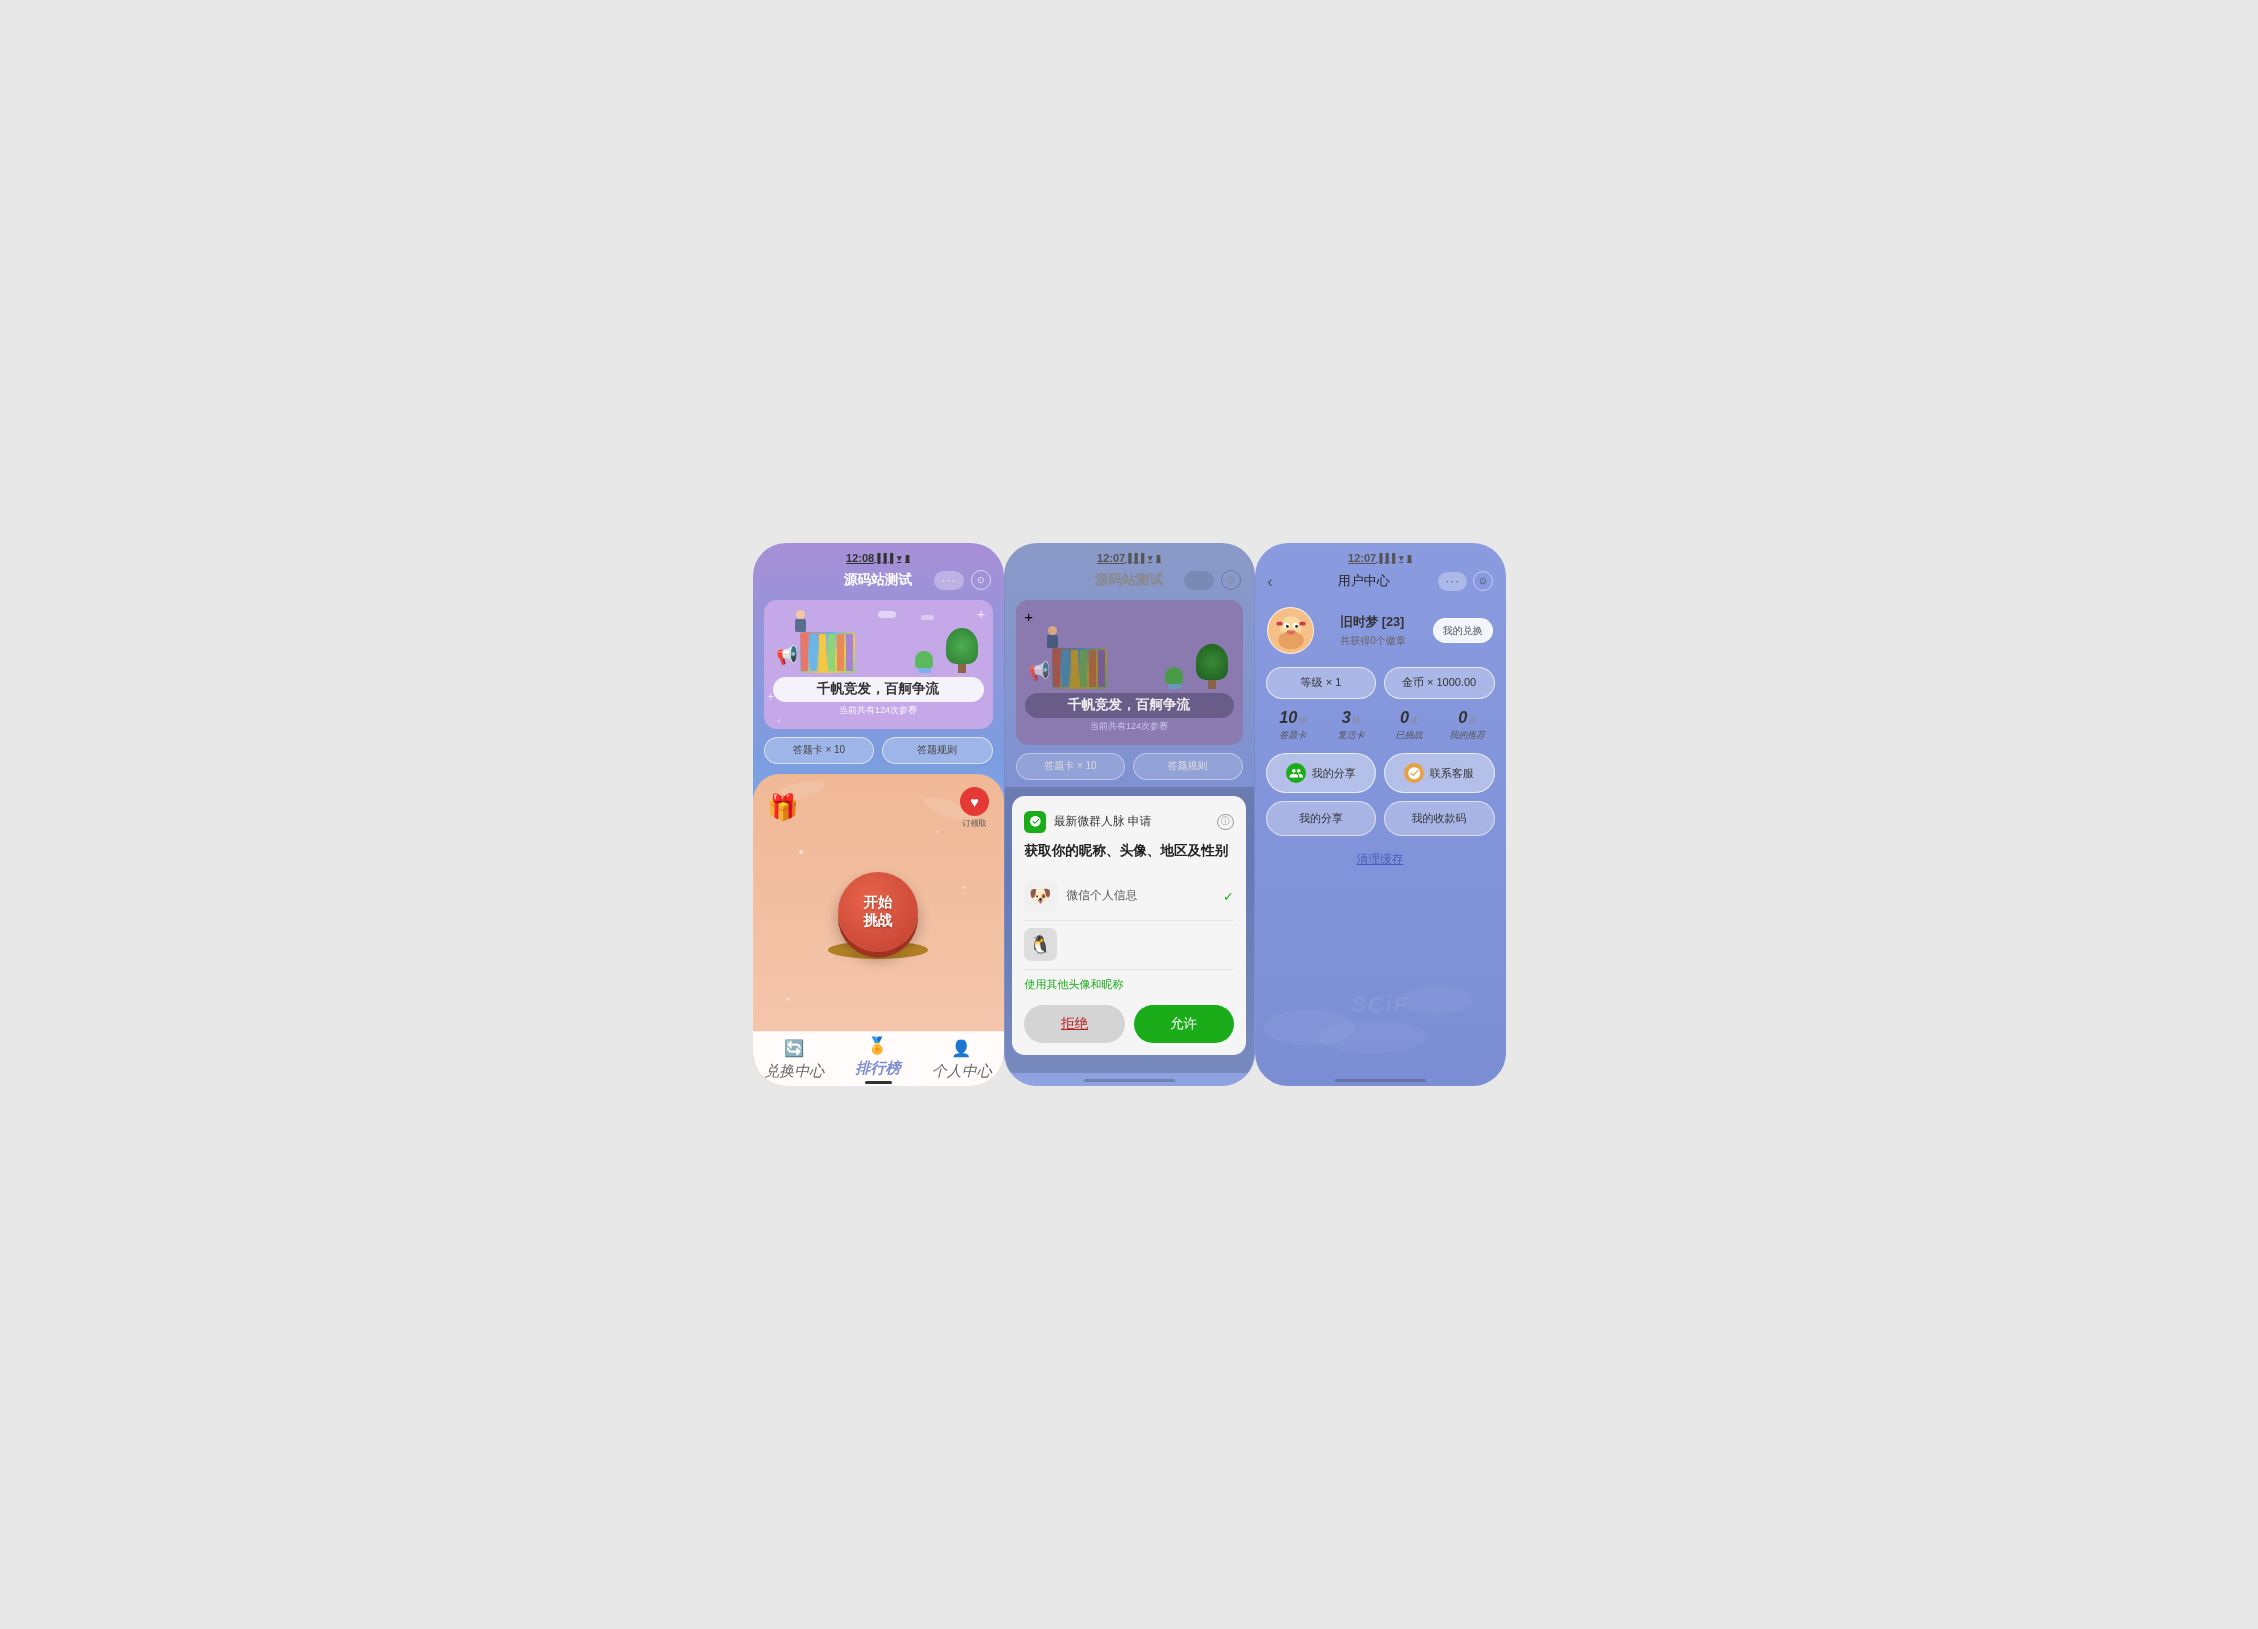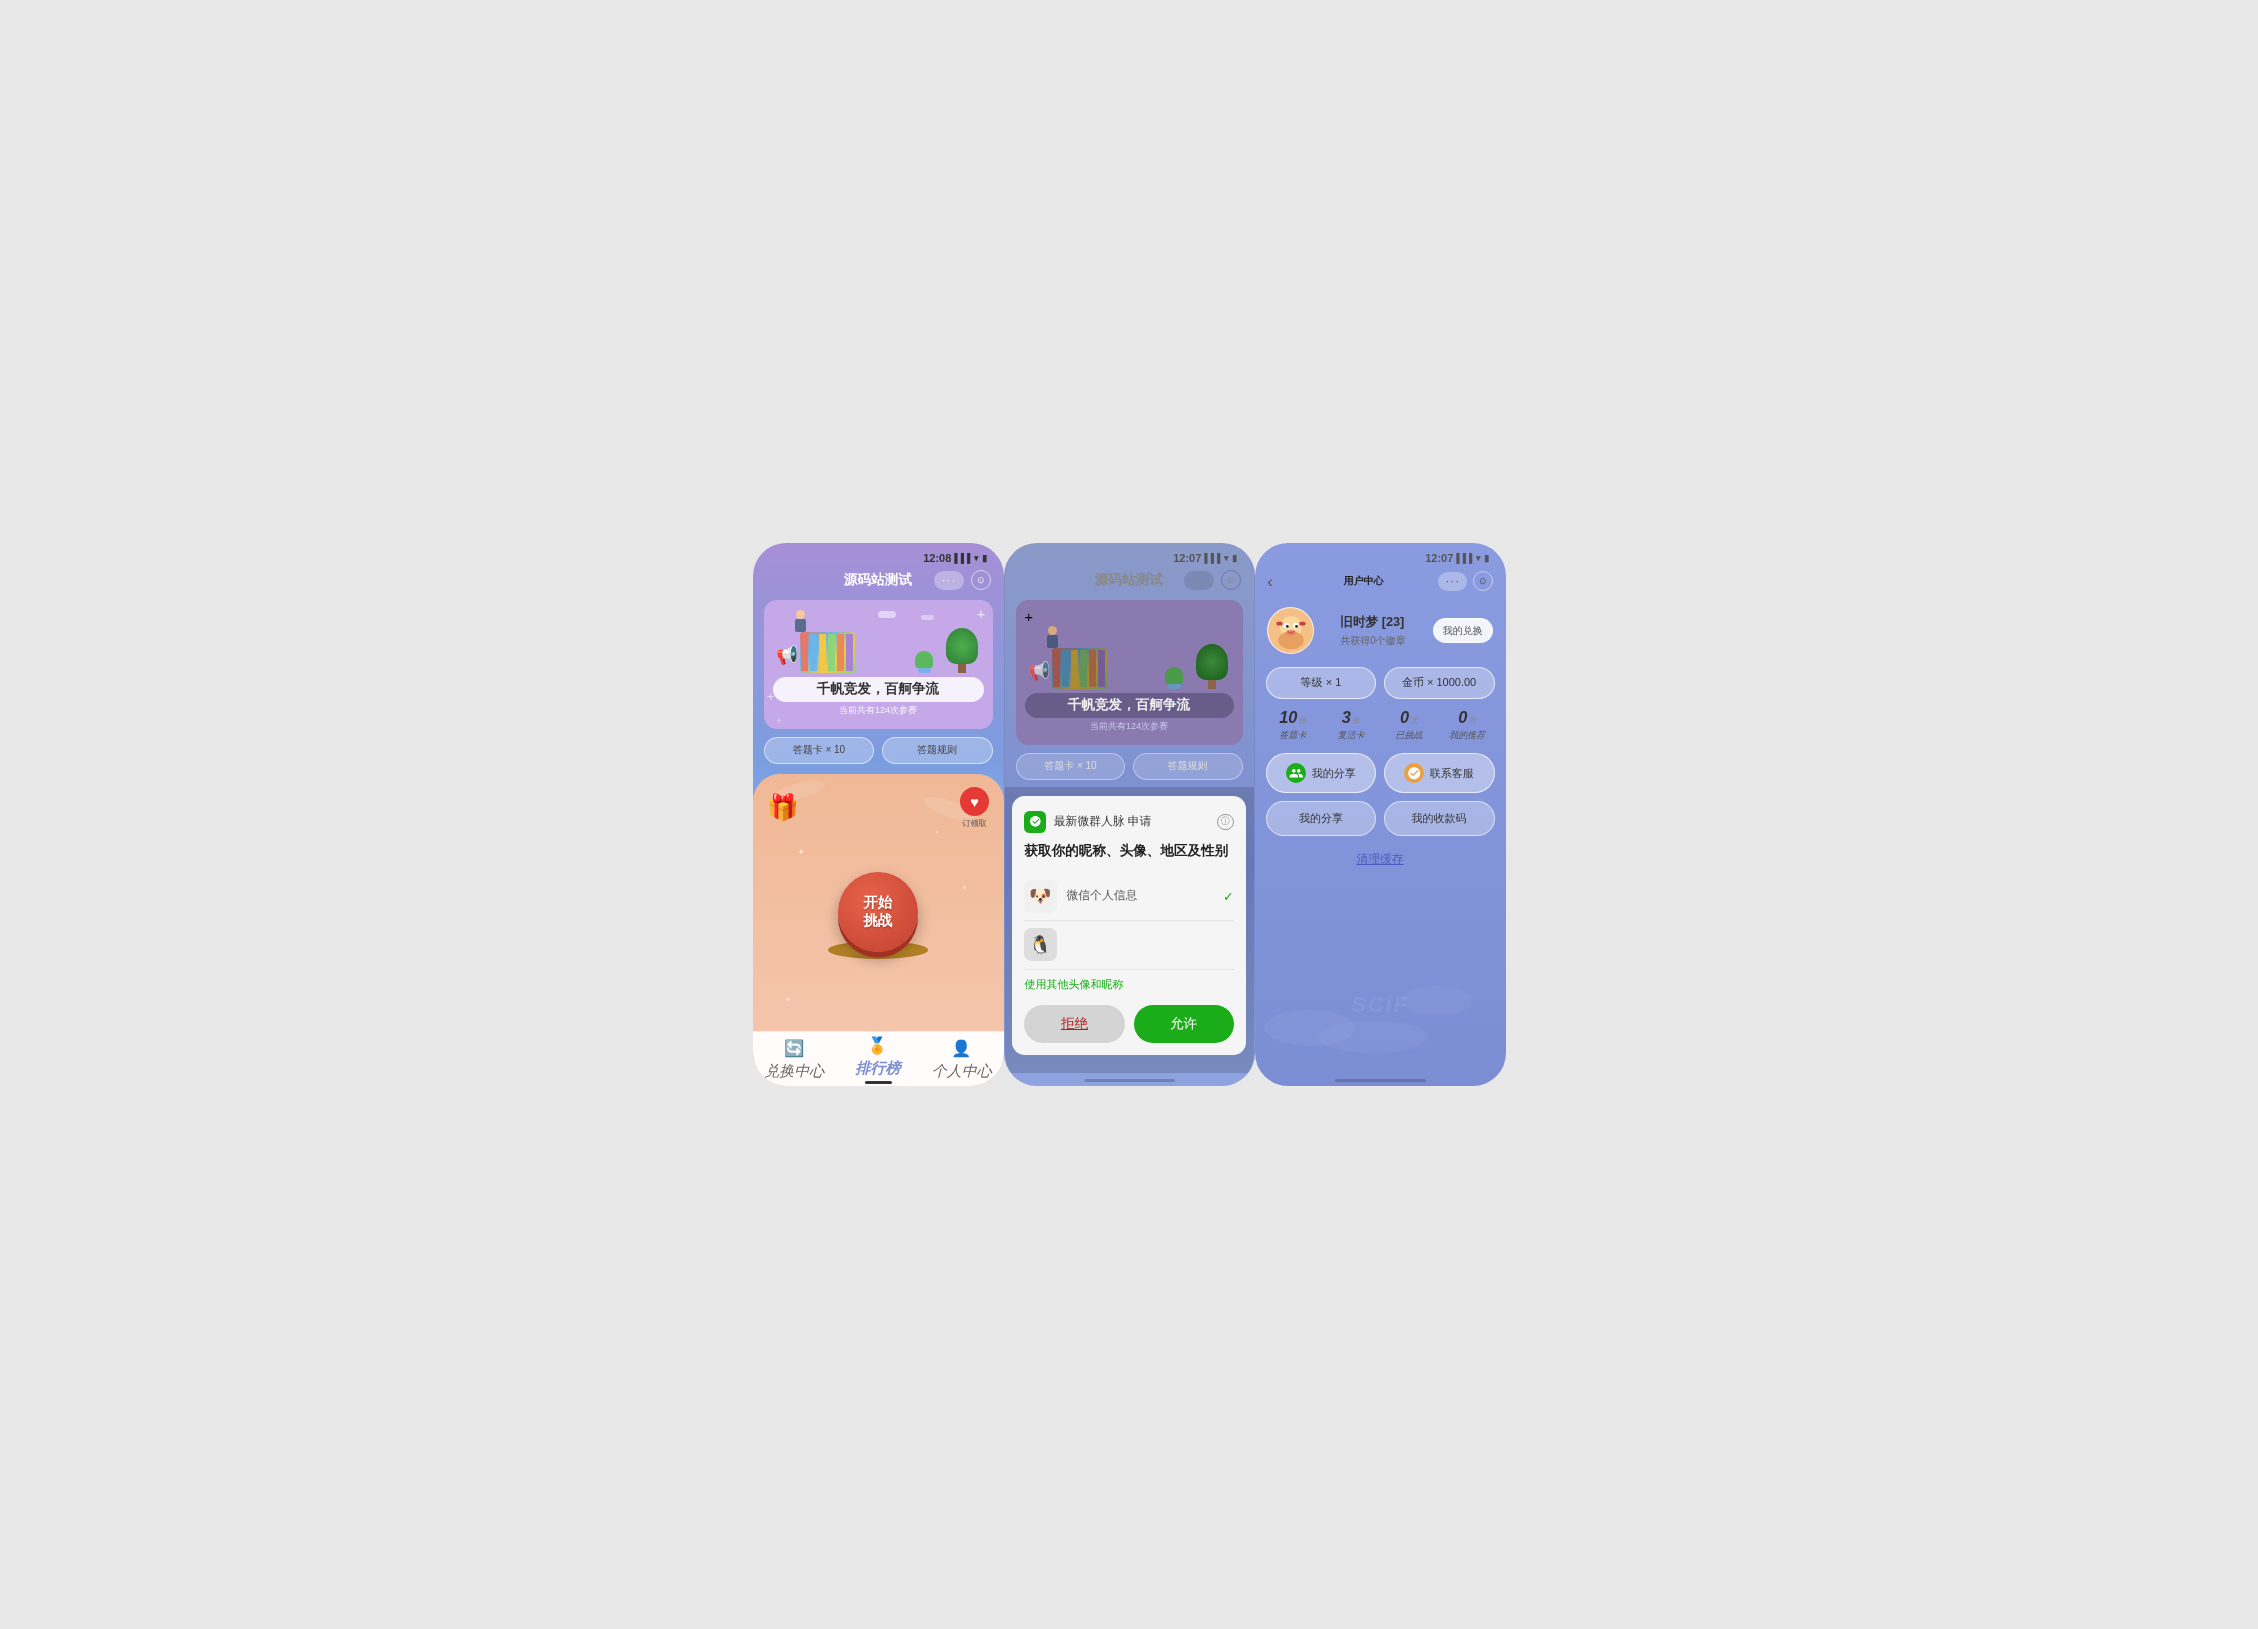--- a/index.html
+++ b/index.html
@@ -13,26 +13,27 @@
     }
     .screens-container {
       display: flex;
       gap: 0;
       width: 753px;
     }
 
     
     .status-bar {
       display: flex;
-      justify-content: flex-end;
+      justify-content: center;
       align-items: center;
       padding: 9px 16.4px 3.6px;
       font-size: 11px;
       font-weight: 600;
       color: #333;
+      text-decoration: underline;
     }
     .status-icons {
       display: flex;
       align-items: center;
       gap: 3.6px;
       font-size: 9px;
     }
 
     
     .screen1 {
@@ -485,22 +486,22 @@
       justify-content: space-between;
       align-items: center;
       padding: 3.6px 12.7px 7.3px;
     }
     .back-btn {
       font-size: 16.4px;
       color: #555;
       width: 22px;
     }
     .screen3-title {
-      font-size: 10px;
-      font-weight: 700;
+      font-size: 13px;
+      font-weight: 400;
       color: #222;
     }
     .user-profile-section {
       display: flex;
       align-items: center;
       padding: 9px 12.7px 12.7px;
       gap: 26px;
     }
     .user-avatar {
       width: 47px;

